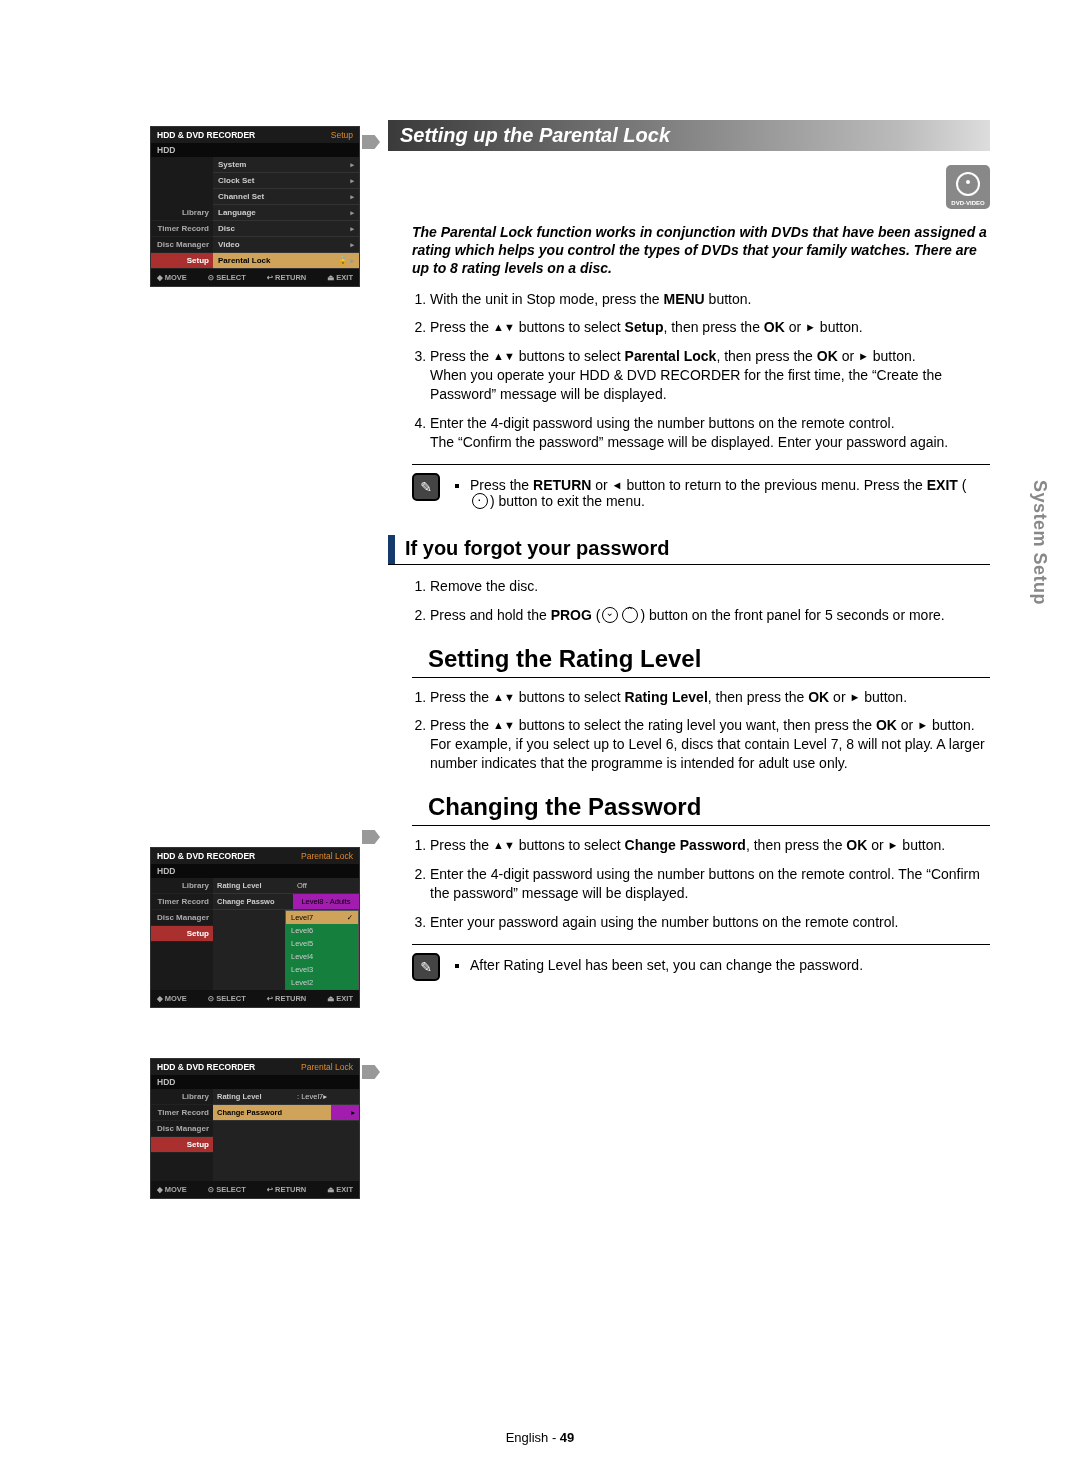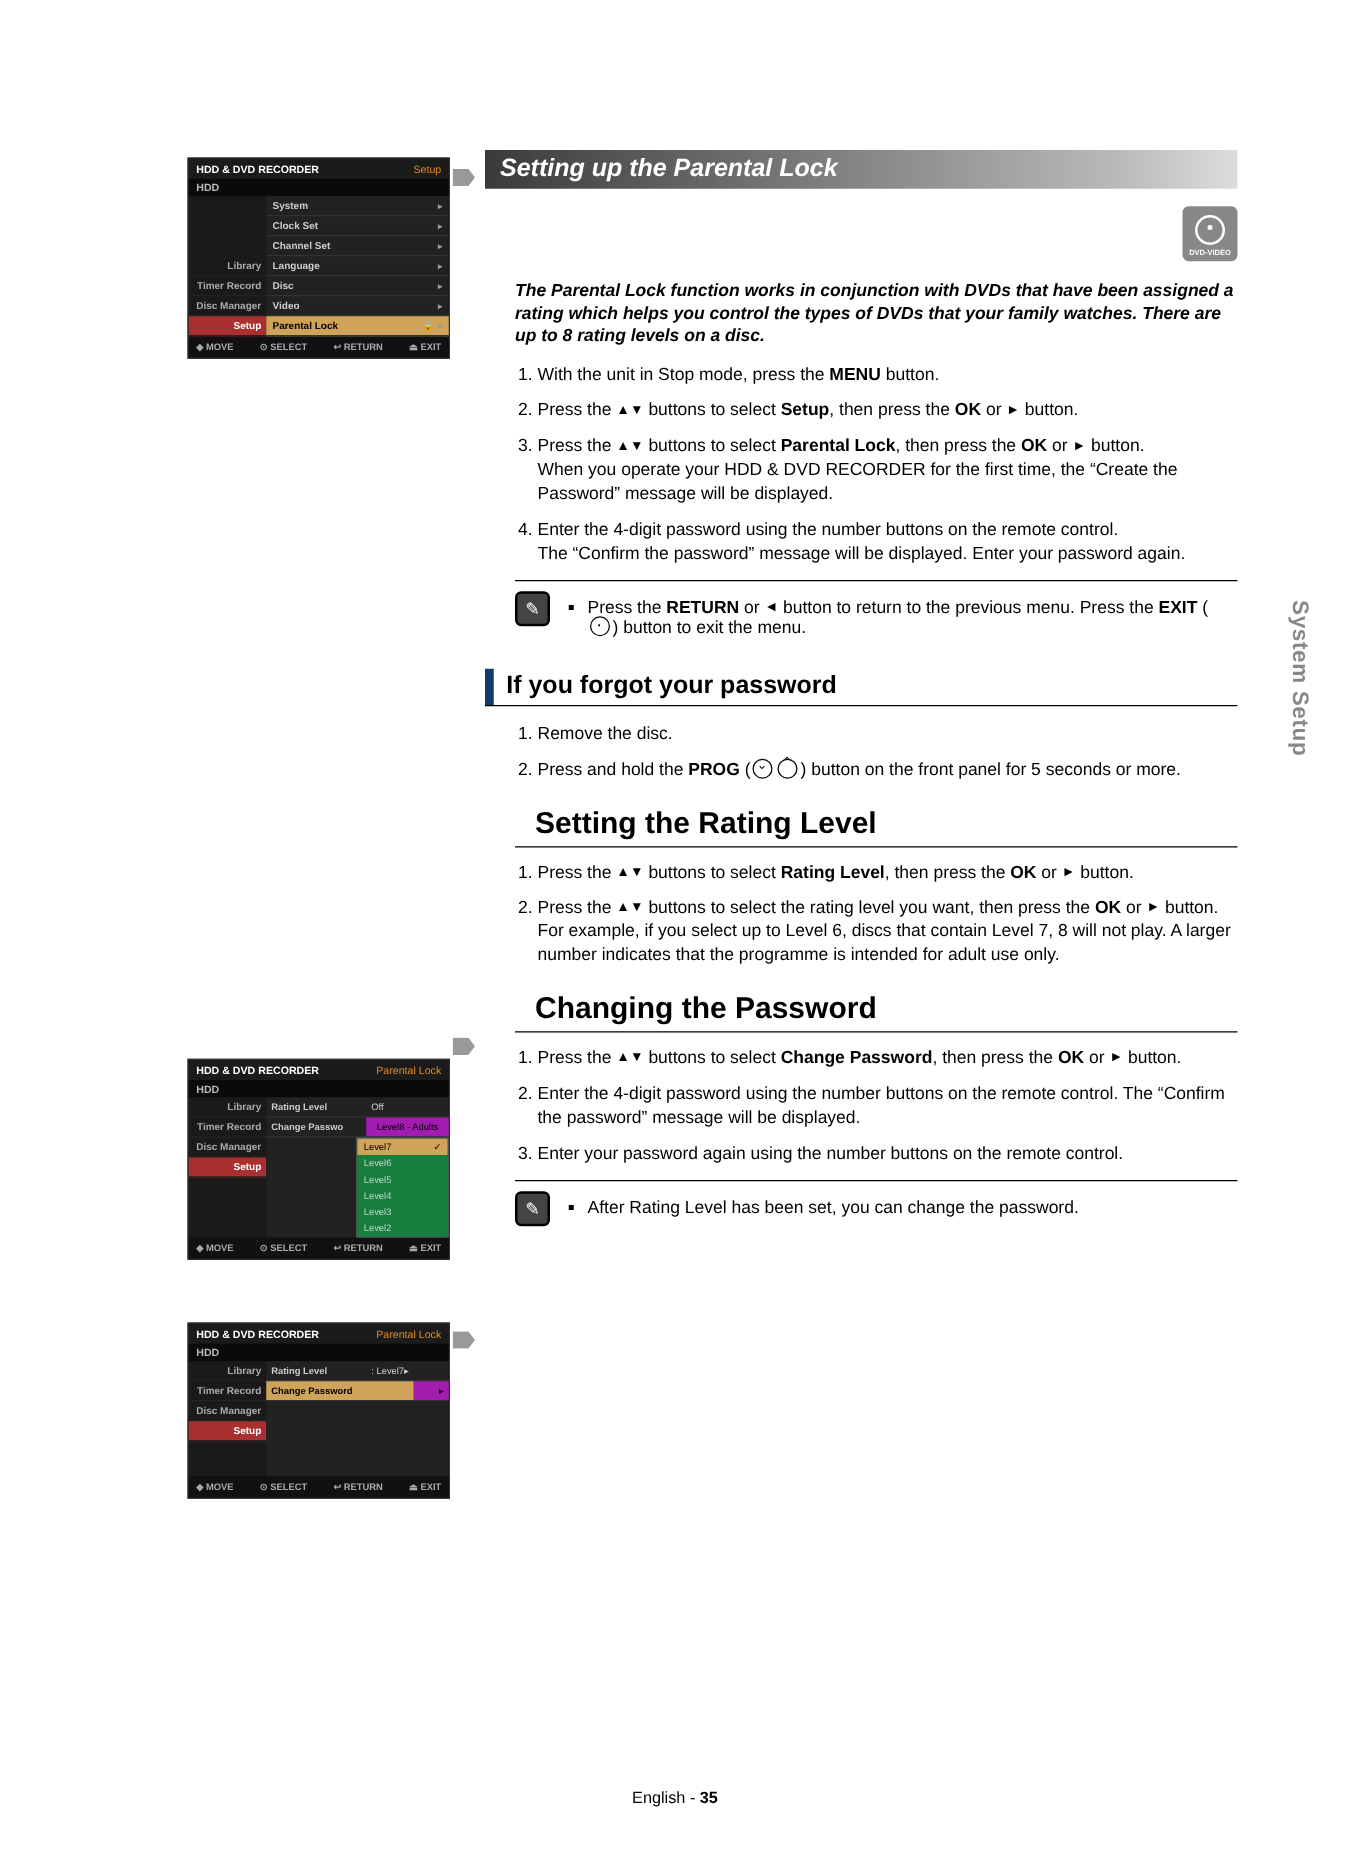--- a/index.html
+++ b/index.html
@@ -474,15 +474,15 @@
       </div>
 
     </div>
   </div>
 
   <div class="arrow-connector" style="top:135px;left:362px;"></div>
   <div class="arrow-connector" style="top:830px;left:362px;"></div>
   <div class="arrow-connector" style="top:1065px;left:362px;"></div>
 
   <div class="pagefoot">
-    <span>English</span> - <b>35</b>
+    <span>English</span> - <b>49</b>
   </div>
 </div>
 
 </body></html>

